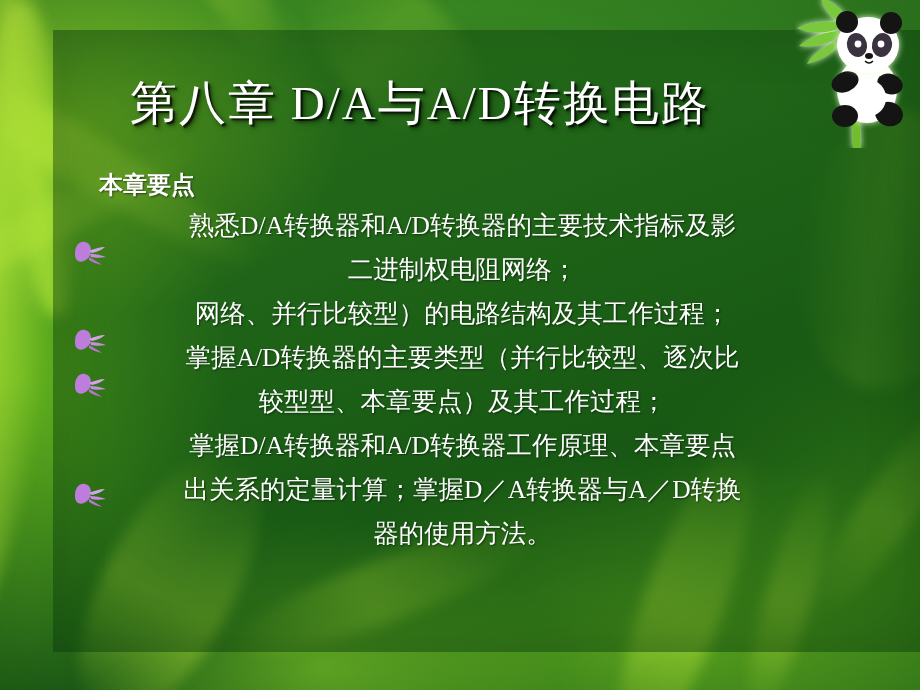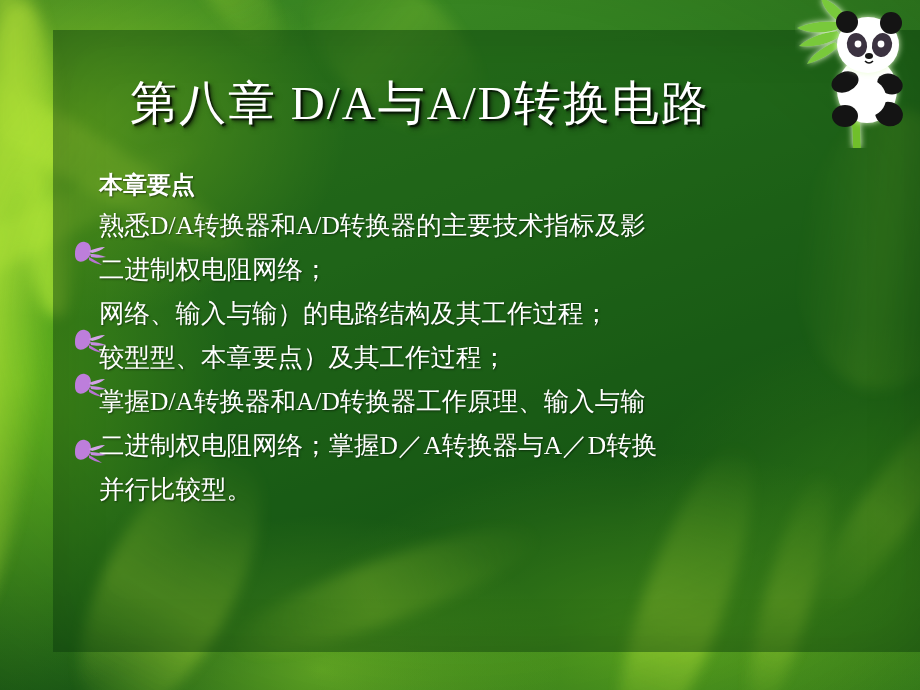--- a/index.html
+++ b/index.html
@@ -93,20 +93,21 @@
     color: #ffffff;
     margin-left: 13px;
     margin-bottom: 4px;
     text-shadow: 1px 1px 2px rgba(0,0,0,.55);
   }
 
   ul.points {
     list-style: none;
     margin: 0;
     padding: 0;
+    text-align: center;
   }
   li.point {
     position: relative;
     padding-left: 13px;
     margin-bottom: 0;
   }
   .point-text {
     font-family: "Liberation Serif", serif;
     font-size: 25.5px;
     line-height: 44px;
@@ -215,45 +216,46 @@
 
       <li class="point">
         <span class="marker" style="top:34px;">
           <svg viewBox="0 0 34 30">
             <path d="M2 16 C2 7 7 3 12 4 C18 5 19 12 17 17 C15 22 9 25 5 23 C2.5 21.5 2 19 2 16 Z" fill="#bd7edb"></path>
             <path d="M16 13 C21 11 27 9 32 9 C29 12 24 14 19 15 Z" fill="#d3a4e8"></path>
             <path d="M17 16 C22 16 28 17 33 19 C28 20 22 20 18 19 Z" fill="#c58ee0"></path>
             <path d="M16 19 C20 21 25 24 29 27 C24 26 19 24 16 22 Z" fill="#b873d4"></path>
           </svg>
         </span>
-        <span class="point-text">网络、输入与输）的电路结构及其工作过程；</span>
+        <span class="point-text">网络、并行比较型）的电路结构及其工作过程；</span>
       </li>
 
       <li class="point">
         <span class="marker" style="top:34px;">
           <svg viewBox="0 0 34 30">
             <path d="M2 16 C2 7 7 3 12 4 C18 5 19 12 17 17 C15 22 9 25 5 23 C2.5 21.5 2 19 2 16 Z" fill="#bd7edb"></path>
             <path d="M16 13 C21 11 27 9 32 9 C29 12 24 14 19 15 Z" fill="#d3a4e8"></path>
             <path d="M17 16 C22 16 28 17 33 19 C28 20 22 20 18 19 Z" fill="#c58ee0"></path>
             <path d="M16 19 C20 21 25 24 29 27 C24 26 19 24 16 22 Z" fill="#b873d4"></path>
           </svg>
         </span>
+        <span class="point-text">掌握A/D转换器的主要类型（并行比较型、逐次比</span>
         <span class="point-text">较型型、本章要点）及其工作过程；</span>
       </li>
 
       <li class="point">
         <span class="marker" style="top:56px;">
           <svg viewBox="0 0 34 30">
             <path d="M2 16 C2 7 7 3 12 4 C18 5 19 12 17 17 C15 22 9 25 5 23 C2.5 21.5 2 19 2 16 Z" fill="#bd7edb"></path>
             <path d="M16 13 C21 11 27 9 32 9 C29 12 24 14 19 15 Z" fill="#d3a4e8"></path>
             <path d="M17 16 C22 16 28 17 33 19 C28 20 22 20 18 19 Z" fill="#c58ee0"></path>
             <path d="M16 19 C20 21 25 24 29 27 C24 26 19 24 16 22 Z" fill="#b873d4"></path>
           </svg>
         </span>
-        <span class="point-text">掌握D/A转换器和A/D转换器工作原理、输入与输</span>
-        <span class="point-text">二进制权电阻网络；掌握D／A转换器与A／D转换</span>
-        <span class="point-text">并行比较型。</span>
+        <span class="point-text">掌握D/A转换器和A/D转换器工作原理、本章要点</span>
+        <span class="point-text">出关系的定量计算；掌握D／A转换器与A／D转换</span>
+        <span class="point-text">器的使用方法。</span>
       </li>
 
     </ul>
   </div>
 
 </div>
 
 </body></html>

